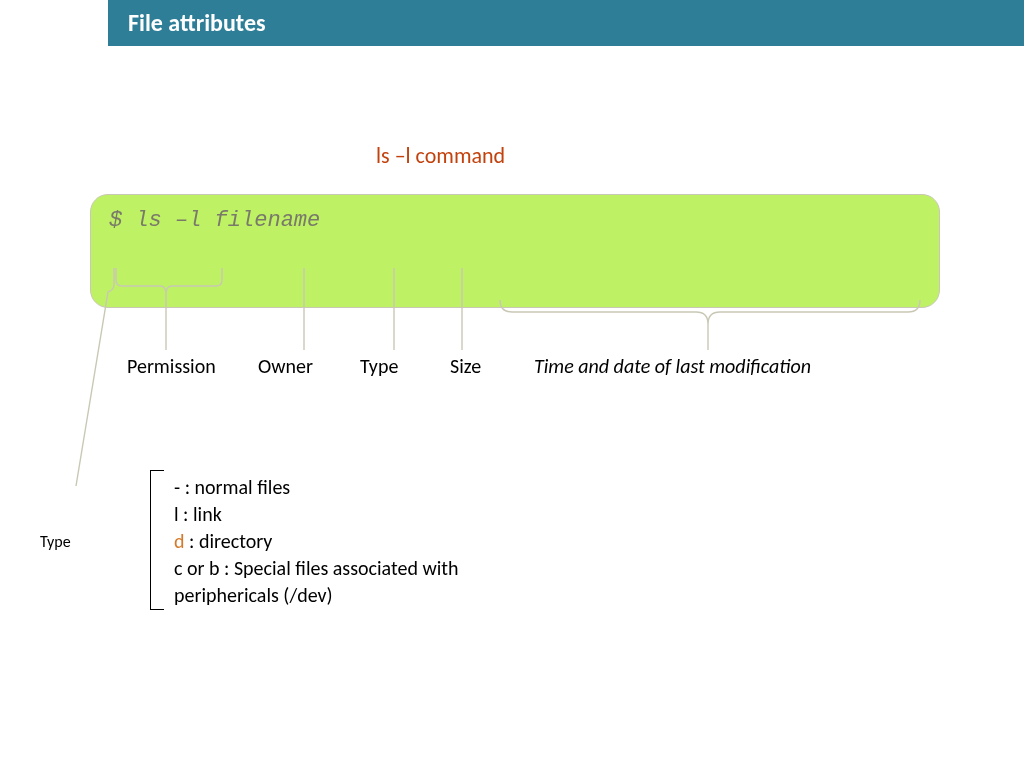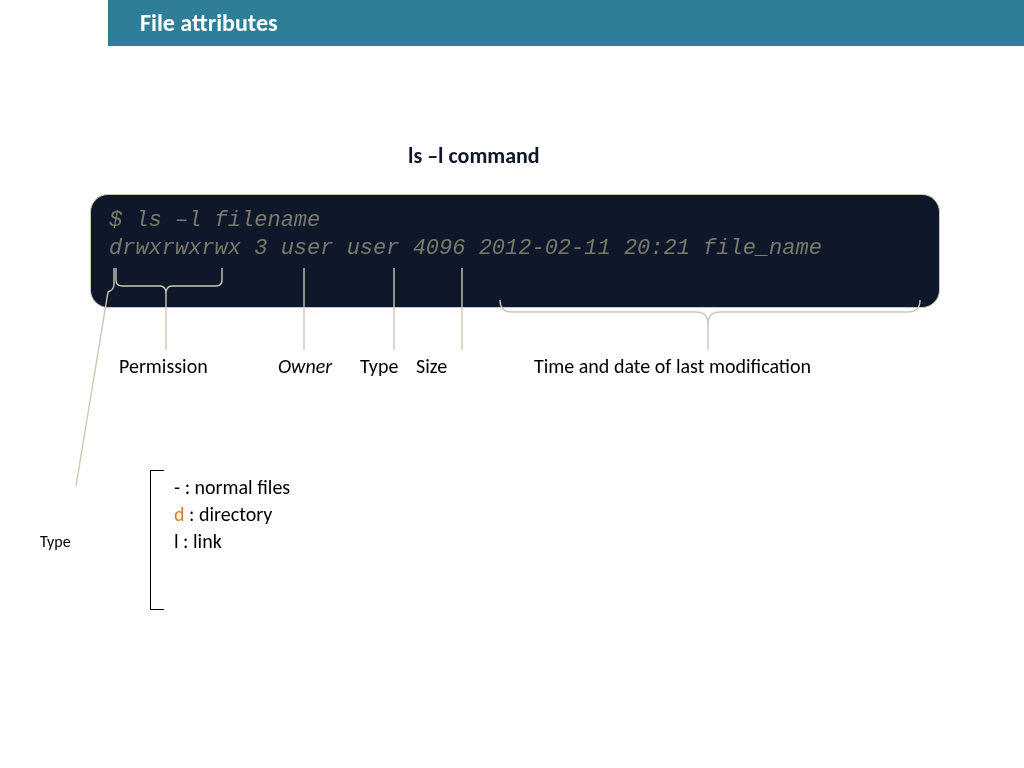--- a/index.html
+++ b/index.html
@@ -14,38 +14,38 @@
   .title-bar {
     position: absolute;
     top: 0;
     left: 108px;
     right: 0;
     height: 46px;
     background: #2d7e96;
     color: #fff;
     font-size: 24px;
     font-weight: 700;
-    padding-left: 32px;
+    padding-left: 20px;
     line-height: 46px;
   }
   .subhead {
     position: absolute;
     top: 142px;
-    left: 408px;
-    color: #0f172a;
+    left: 376px;
+    color: #c2410c;
     font-size: 22px;
-    font-weight: 700;
+    font-weight: 400;
   }
   .code-box {
     position: absolute;
     top: 194px;
     left: 90px;
     width: 850px;
     height: 114px;
-    background: #0f172a;
+    background: #bef264;
     border: 1px solid #c9c8b4;
     border-radius: 18px;
     padding: 12px 18px;
     font-family: "Courier New", Courier, monospace;
     font-size: 22px;
     font-style: italic;
     color: #7a7a6a;
     line-height: 1.25;
   }
   .label-row {
@@ -103,21 +103,20 @@
 </style>
 </head>
 <body>
 
 <div class="title-bar">File attributes</div>
 
 <div class="subhead">ls –l command</div>
 
 <div class="code-box">
   <div>$ ls –l filename</div>
-  <div>drwxrwxrwx 3 user user 4096 2012-02-11 20:21 file_name</div>
 </div>
 
 <svg class="connector" style="top:268px; left:116px;" width="106" height="92">
   <path class="conn-path" d="M0 0 L0 12 Q0 18 6 18 L44 18 Q50 18 50 26 Q50 18 56 18 L100 18 Q106 18 106 12 L106 0"></path>
   <path class="conn-path" d="M50 26 L50 82"></path>
 </svg>
 
 <svg class="connector" style="top:268px; left:66px;" width="60" height="220">
   <path class="conn-path" d="M48 0 L48 16 Q48 22 42 24 L10 218"></path>
 </svg>
@@ -133,32 +132,33 @@
 <svg class="connector" style="top:268px; left:448px;" width="30" height="90">
   <path class="conn-path" d="M14 0 L14 82"></path>
 </svg>
 
 <svg class="connector" style="top:300px; left:500px;" width="420" height="60">
   <path class="conn-path" d="M0 0 Q0 12 12 12 L196 12 Q208 12 208 24 Q208 12 220 12 L408 12 Q420 12 420 0"></path>
   <path class="conn-path" d="M208 24 L208 50"></path>
 </svg>
 
 <div class="label-row">
-  <span class="label" style="left:119px;">Permission</span>
-  <span class="label" style="left:278px;font-style:italic;">Owner</span>
+  <span class="label" style="left:127px;">Permission</span>
+  <span class="label" style="left:258px;">Owner</span>
   <span class="label" style="left:360px;">Type</span>
-  <span class="label" style="left:416px;">Size</span>
-  <span class="label" style="left:534px;">Time and date of last modification</span>
+  <span class="label" style="left:450px;">Size</span>
+  <span class="label" style="left:534px;font-style:italic;">Time and date of last modification</span>
 </div>
 
 <div class="type-block">
   <div class="type-label">Type</div>
   <div class="type-bracket"></div>
   <div class="type-list">
     <div>
       <span>- </span><span>: normal files</span>
     </div>
+    <div>l : link</div>
     <div>
       <span class="orange-letter">d</span><span> : directory</span>
     </div>
-    <div>l : link</div>
+    <div>c or b : Special files associated with periphericals (/dev)</div>
   </div>
 </div>
 
 </body></html>

